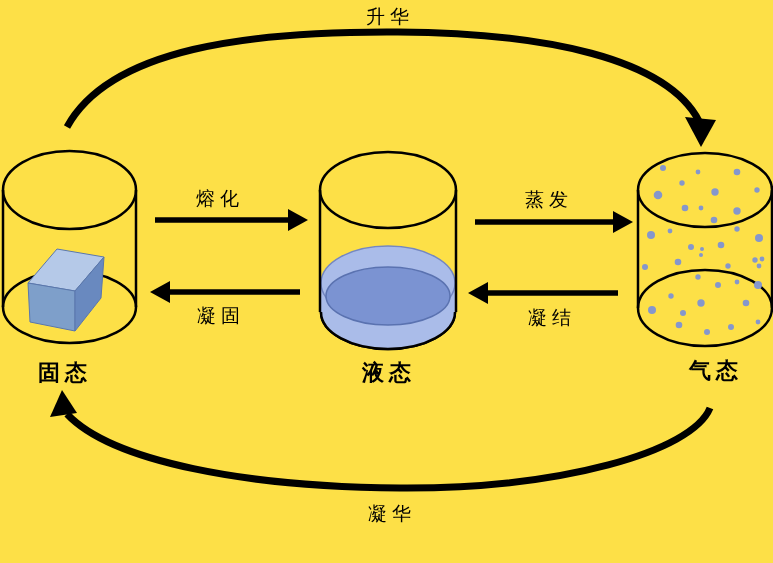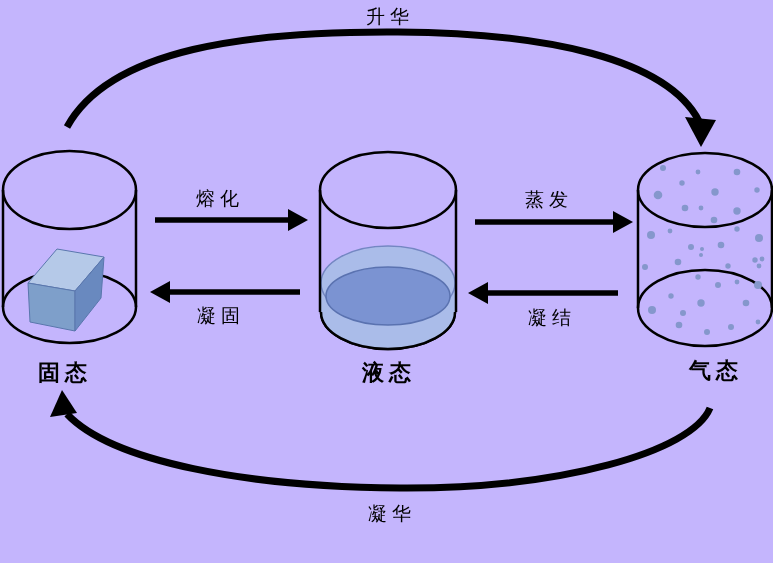--- a/index.html
+++ b/index.html
@@ -4,21 +4,21 @@
 <style>
   html, body {
     margin: 0;
     padding: 0;
     background: #ffffff;
   }
   .stage {
     position: relative;
     width: 773px;
     height: 563px;
-    background: #c4b5fd;
+    background: #fde047;
     overflow: hidden;
     font-family: "DejaVu Sans", sans-serif;
   }
   svg { display: block; }
   .cyl {
     fill: none;
     stroke: #000000;
     stroke-width: 2.5;
   }
   .arc {

